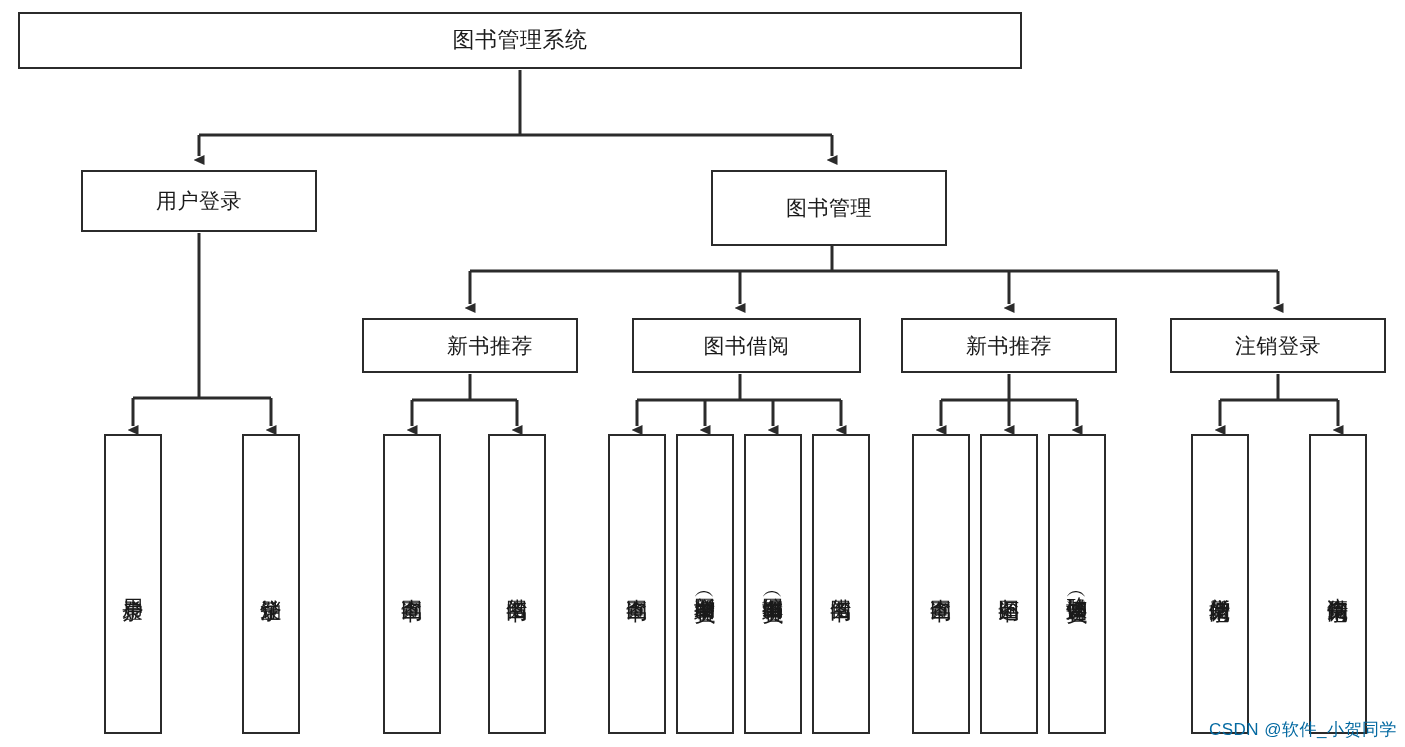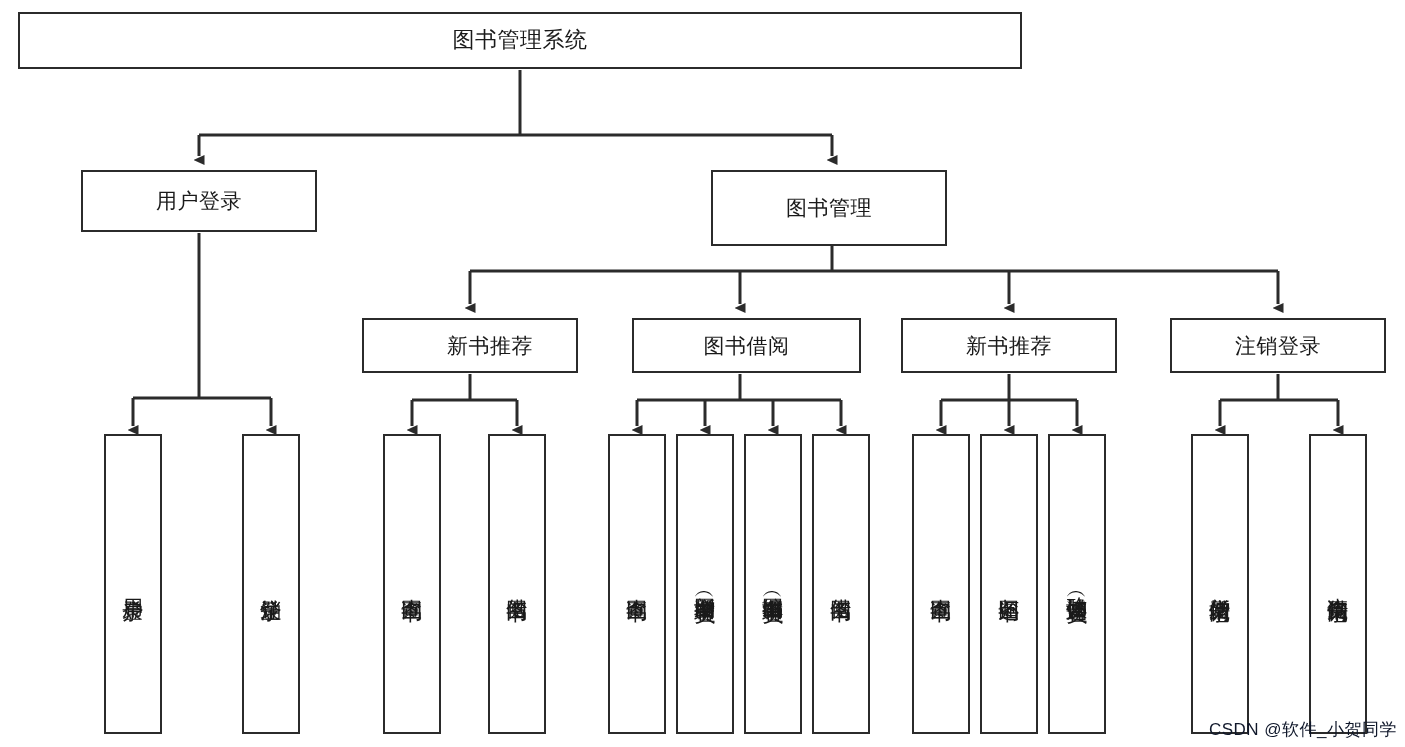--- a/index.html
+++ b/index.html
@@ -56,21 +56,21 @@
     white-space: nowrap;
   }
   .node .cap {
     display: block;
   }
   .watermark {
     position: absolute;
     right: 8px;
     bottom: 6px;
     font-size: 17px;
-    color: #0f172a;
+    color: #0369a1;
     letter-spacing: 0.5px;
     white-space: nowrap;
     user-select: none;
   }
 </style>
 </head>
 <body>
 
 <div id="canvas">
 

